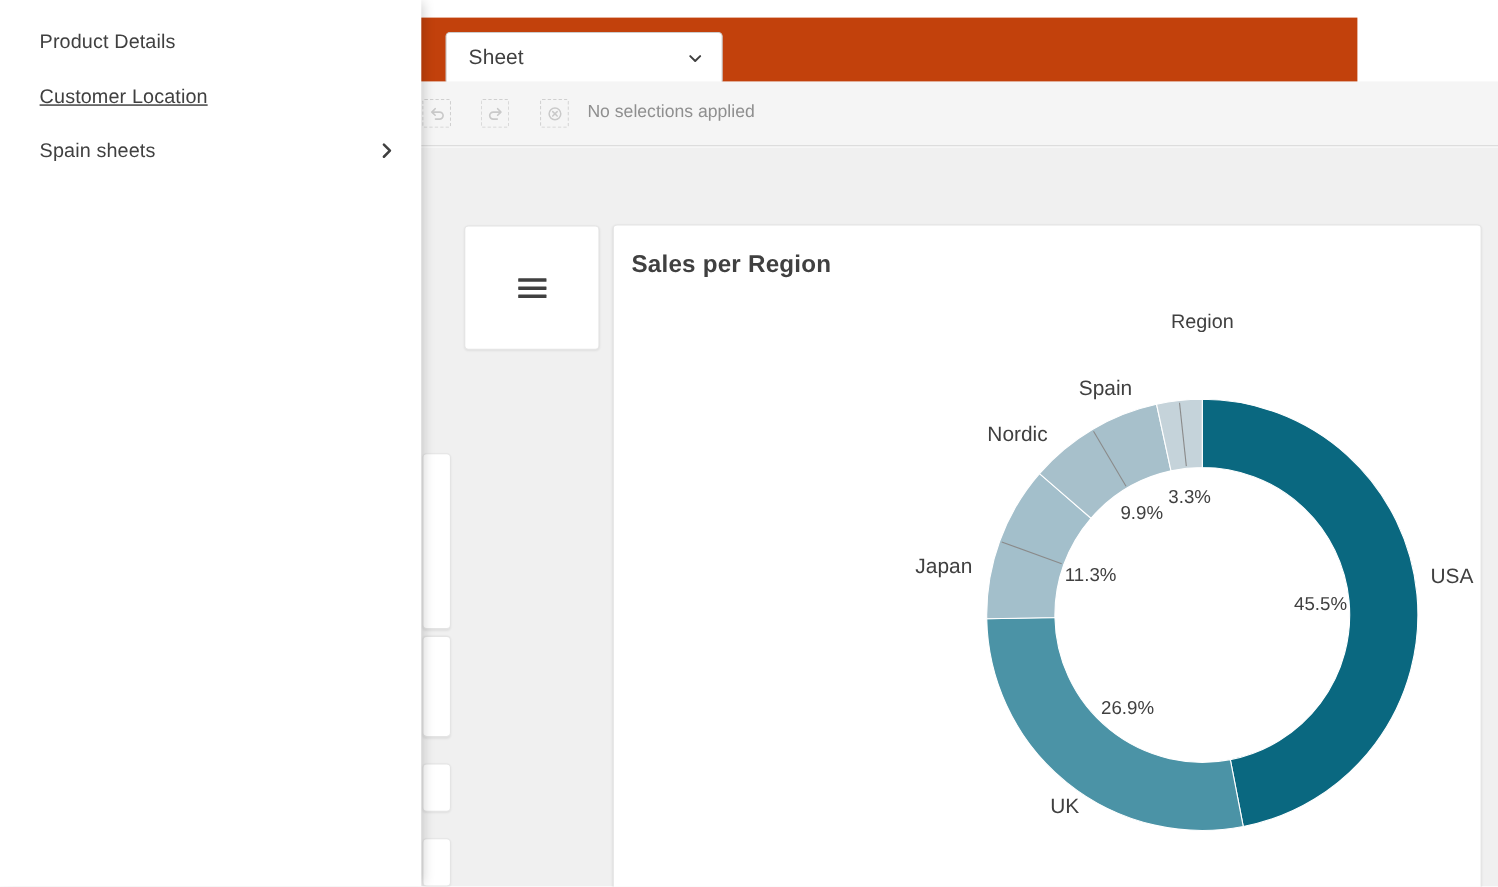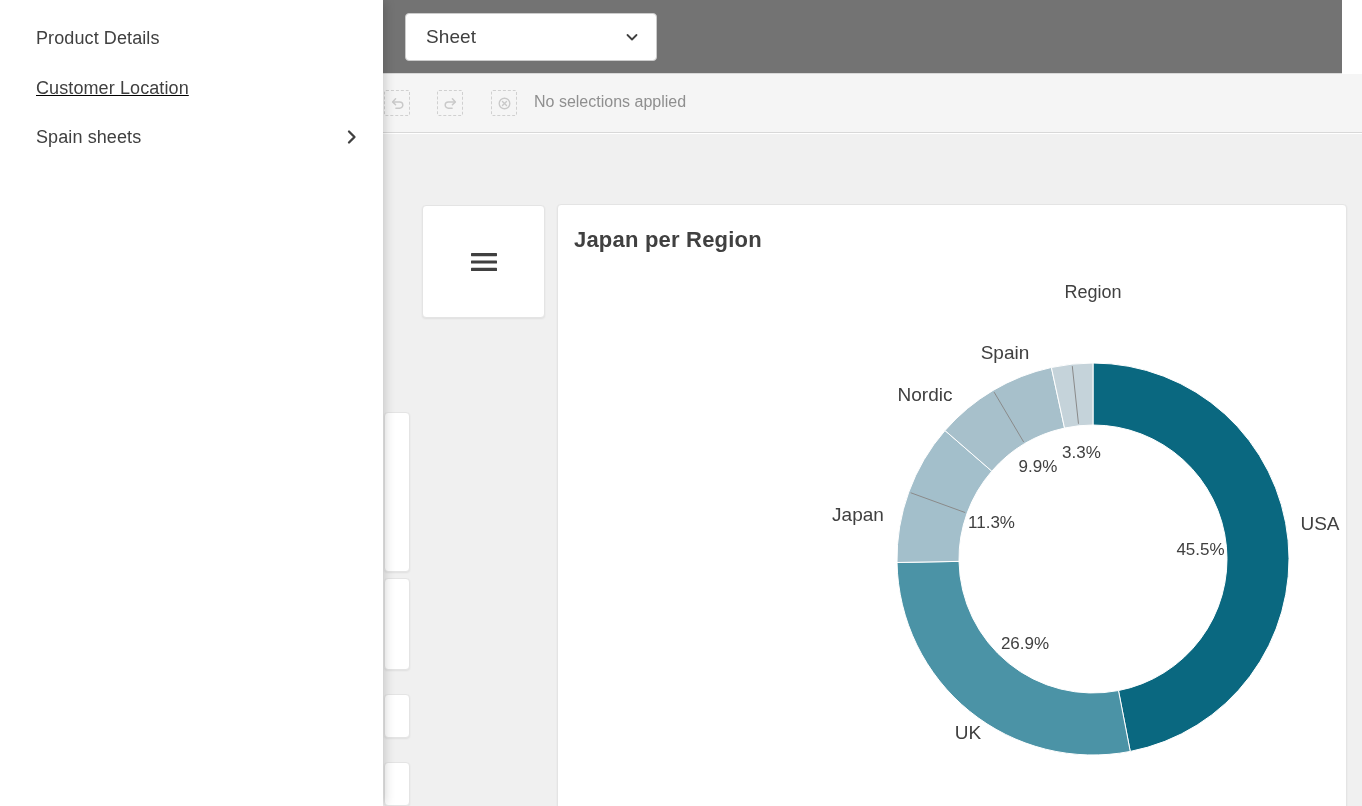--- a/index.html
+++ b/index.html
@@ -9,22 +9,22 @@
     font-family: "Liberation Sans", "DejaVu Sans", sans-serif;
     background: #ffffff;
     overflow: hidden;
   }
   #root { position: relative; width: 1362px; height: 806px; }
 
   
   .app-canvas { position: absolute; inset: 0; background: #ffffff; }
 
   .topbar {
-    position: absolute; left: 0; top: 0; width: 1342px; height: 74px;
-    background: #737373; border-bottom: 1px solid #d8d8d8;
+    position: absolute; left: 0; top: 16px; width: 1234px; height: 74px;
+    background: #c2410c; border-bottom: 1px solid #d8d8d8;
   }
   .sheet-select {
     position: absolute; left: 405px; top: 13px; width: 252px; height: 48px;
     border: 1px solid #cccccc; border-radius: 4px; background: #ffffff;
     display: flex; align-items: center; padding: 0 16px 0 20px; cursor: pointer;
   }
   .sheet-select-label {
     flex: 1; font-size: 19px; color: #404040; letter-spacing: .1px;
   }
   .chevron-down { width: 16px; height: 16px; display: block; color: #404040; }
@@ -158,21 +158,21 @@
       <span>
         <svg class="hamburger-icon" viewBox="0 0 26 20" fill="currentColor">
           <rect x="0" y="1" width="26" height="3.2" rx="0.6"></rect>
           <rect x="0" y="8.4" width="26" height="3.2" rx="0.6"></rect>
           <rect x="0" y="15.8" width="26" height="3.2" rx="0.6"></rect>
         </svg>
       </span>
     </div>
 
     <div class="card card-chart">
-      <div class="chart-title">Japan per Region</div>
+      <div class="chart-title">Sales per Region</div>
 
       <div class="donut-wrap">
         <svg class="donut-svg" viewBox="0 0 790 630">
           <g id="donut-slices">
               <path d="M 535 158 A 196 196 0 0 1 572.2634023856048 546.4251512735498 L 560.4759995901584 485.5559707686514 A 134 134 0 0 0 535 220 Z" fill="#0a6880" stroke="#ffffff" stroke-width="1"></path>
               <path d="M 572.2634023856048 546.4251512735498 A 196 196 0 0 1 339.03115961897777 357.4947960909659 L 401.02130300481133 356.3892993683134 A 134 134 0 0 0 560.4759995901584 485.5559707686514 Z" fill="#4b93a6" stroke="#ffffff" stroke-width="1"></path>
               <path d="M 339.03115961897777 357.4947960909659 A 196 196 0 0 1 386.9866318628447 225.5163712658498 L 433.807187089904 266.15915178379527 A 134 134 0 0 0 401.02130300481133 356.3892993683134 Z" fill="#a3bfcb" stroke="#ffffff" stroke-width="1"></path>
               <path d="M 386.9866318628447 225.5163712658498 A 196 196 0 0 1 493.3795403398656 162.47000929964224 L 506.5451959466428 223.05602676608194 A 134 134 0 0 0 433.807187089904 266.15915178379527 Z" fill="#a7c0cb" stroke="#ffffff" stroke-width="1"></path>
               <path d="M 493.3795403398656 162.47000929964224 A 196 196 0 0 1 535 158 L 535 220 A 134 134 0 0 0 506.5451959466428 223.05602676608194 Z" fill="#c5d3da" stroke="#ffffff" stroke-width="1"></path>
             </g>

